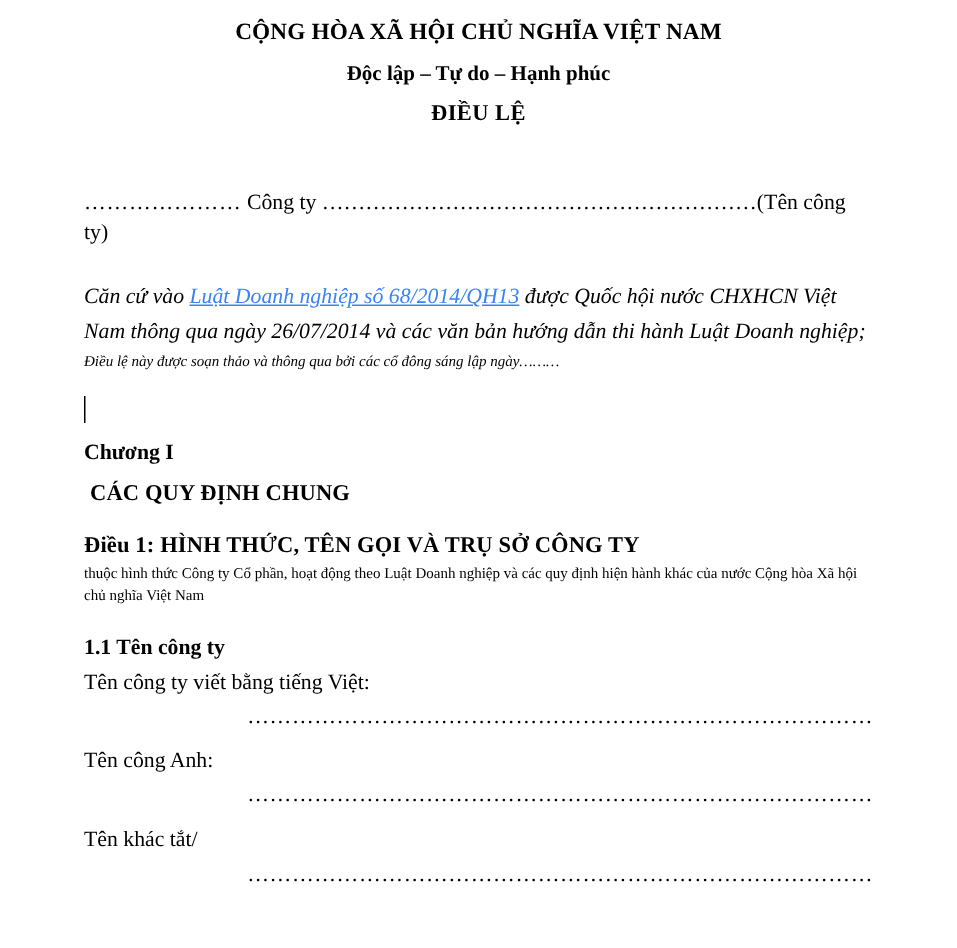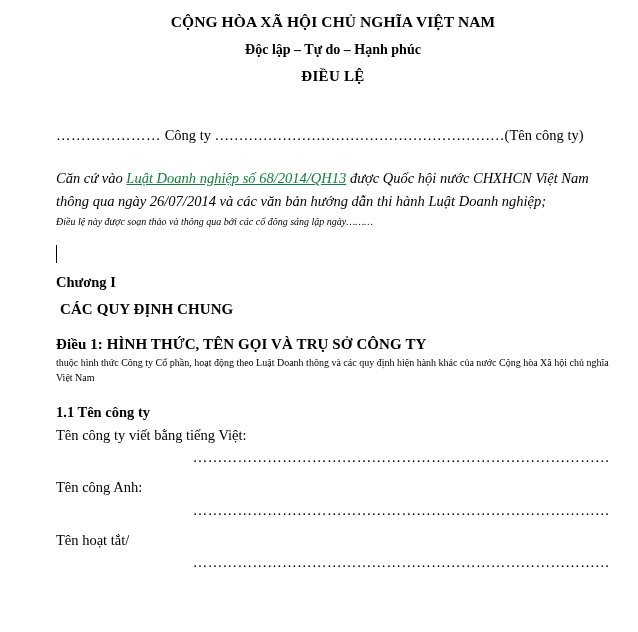--- a/index.html
+++ b/index.html
@@ -13,21 +13,21 @@
     overflow: hidden;
     font-family: "Liberation Serif", serif;
     color: #000000;
   }
   .page {
     position: relative;
     width: 638px;
     height: 632px;
     background: #ffffff;
     box-sizing: border-box;
-    padding: 8px 28px 0 56px;
+    padding: 8px 56px 0 56px;
   }
   .center {
     text-align: center;
   }
   .head-line-1 {
     font-size: 15.5px;
     font-weight: bold;
     letter-spacing: 0.1px;
     margin-top: 4px;
     line-height: 1.35;
@@ -55,21 +55,21 @@
   }
   .para {
     font-size: 14.5px;
     line-height: 1.55;
     margin-top: 22px;
   }
   .para-italic {
     font-style: italic;
   }
   .link {
-    color: #15803d;
+    color: #3b82f6;
     text-decoration: underline;
     font-style: italic;
     text-align: right;
   }
   .caret-line {
     margin-top: 14px;
     height: 20px;
     position: relative;
   }
   .caret {
@@ -140,25 +140,25 @@
     <span>Căn cứ vào </span><a class="link" href="#">Luật Doanh nghiệp số 68/2014/QH13</a><span> được Quốc hội nước CHXHCN Việt Nam thông qua ngày 26/07/2014 và các văn bản hướng dẫn thi hành Luật Doanh nghiệp;</span>
   </div>
   <div class="body-text para-italic">Điều lệ này được soạn thảo và thông qua bởi các cổ đông sáng lập ngày………</div>
 
   <div class="caret-line"><span class="caret"></span></div>
 
   <div class="chapter">Chương I</div>
   <div class="chapter-sub">CÁC QUY ĐỊNH CHUNG</div>
 
   <div class="article-title">Điều 1: HÌNH THỨC, TÊN GỌI VÀ TRỤ SỞ CÔNG TY</div>
-  <div class="body-text">thuộc hình thức Công ty Cổ phần, hoạt động theo Luật Doanh thông và các quy định hiện hành khác của nước Cộng hòa Xã hội chủ nghĩa Việt Nam</div>
+  <div class="body-text">thuộc hình thức Công ty Cổ phần, hoạt động theo Luật Doanh nghiệp và các quy định hiện hành khác của nước Cộng hòa Xã hội chủ nghĩa Việt Nam</div>
 
   <div class="sub-head">1.1 Tên công ty</div>
   <div class="field-row">Tên công ty viết bằng tiếng Việt:</div>
   <div class="dot-fill-row">…………………………………………………………………………</div>
   <div class="spacer-sm"></div>
   <div class="field-row">Tên công Anh:</div>
   <div class="dot-fill-row">…………………………………………………………………………</div>
   <div class="spacer-sm"></div>
-  <div class="field-row">Tên hoạt tắt/</div>
+  <div class="field-row">Tên khác tắt/</div>
   <div class="dot-fill-row">…………………………………………………………………………</div>
 
 </div>
 
 </body></html>

